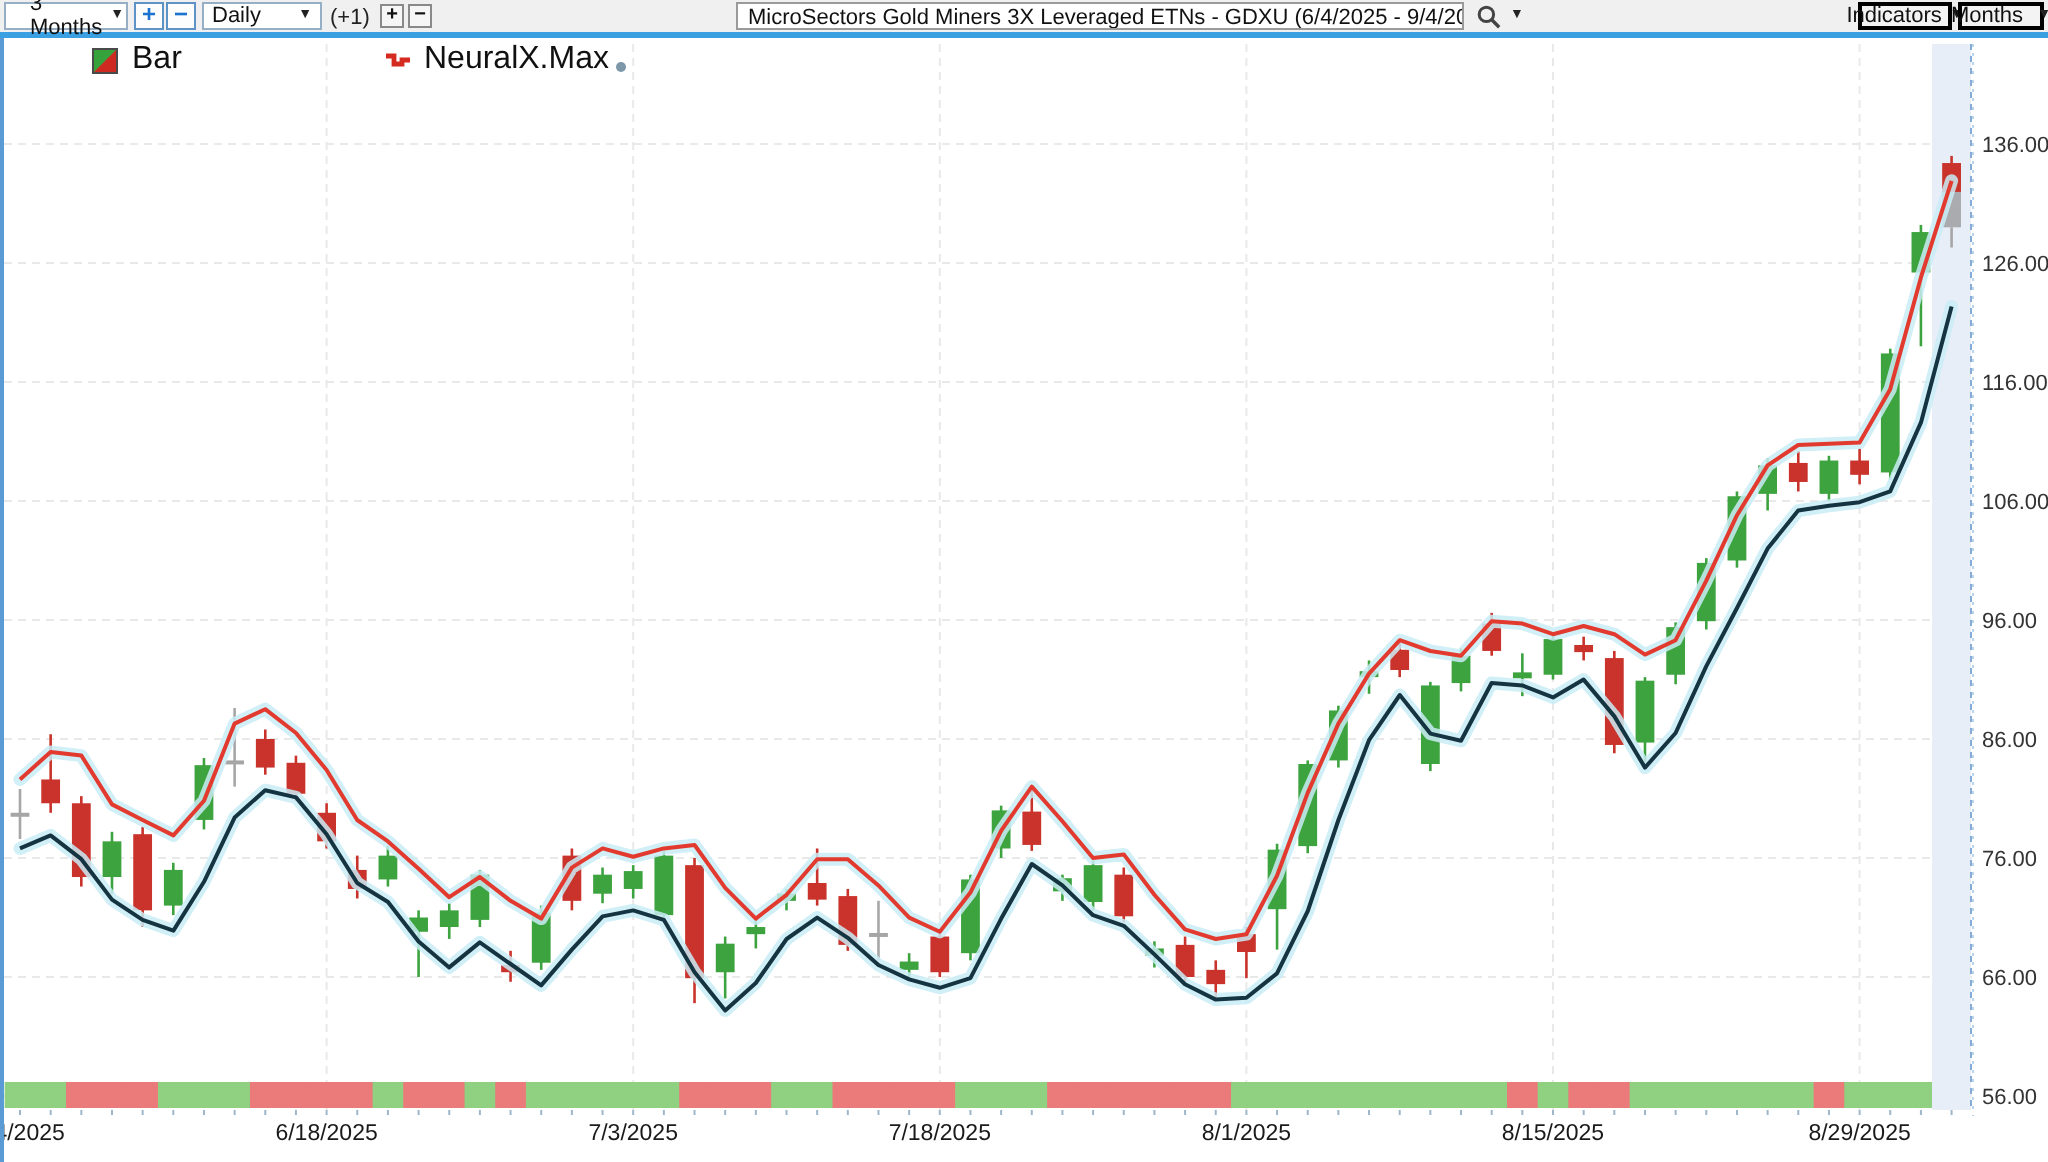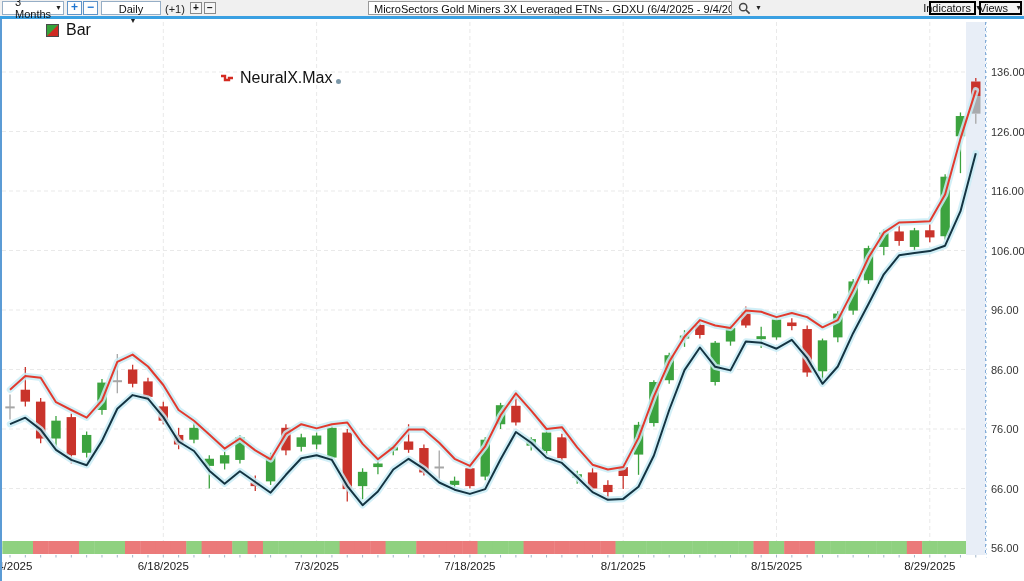--- a/index.html
+++ b/index.html
@@ -477,21 +477,21 @@
     </g>
   </svg>
 
 <div class="toolbar">
   <div class="tb select" style="left:2px;width:62px;padding-left:12px;">
     <span>3 Months</span>
     <span class="arrow">▼</span>
   </div>
   <div class="tb sqbtn" style="left:67px;">+</div>
   <div class="tb sqbtn" style="left:83px;">−</div>
-  <div class="tb select" style="left:101px;width:60px;flex-direction:column;">
+  <div class="tb select" style="left:101px;width:60px;">
     <span>Daily</span>
     <span class="arrow">▼</span>
   </div>
   <div class="tb plainlabel" style="left:165px;">(+1)</div>
   <div class="tb smbtn" style="left:190px;">+</div>
   <div class="tb smbtn" style="left:204px;">−</div>
 
   <div class="tb search-box" style="left:368px;width:364px;">MicroSectors Gold Miners 3X Leveraged ETNs - GDXU (6/4/2025 - 9/4/2025)</div>
   <div class="tb magwrap" style="left:738px;">
     <svg width="13" height="13" viewBox="0 0 13 13">
@@ -499,30 +499,30 @@
       <line x1="8" y1="8" x2="11.6" y2="11.6" stroke="#444" stroke-width="1.7"></line>
     </svg>
     <span class="arrow">▼</span>
   </div>
 
   <div class="tb toolbtn" style="left:929px;width:47px;">
     <span>Indicators</span>
       <span class="arrow">▼</span>
   </div>
   <div class="tb toolbtn" style="left:979px;width:43px;">
-    <span>Views</span>&nbsp;<span class="arrow">▼</span>
+    <span>Months</span>&nbsp;<span class="arrow">▼</span>
   </div>
 </div>
 
 <div class="legend-row">
   <div class="legend-item" style="left:46px;">
     <span class="bar-icon"></span>
     <span>Bar</span>
   </div>
-  <div class="legend-item" style="left:220px;margin-top:48px;">
+  <div class="legend-item" style="left:192px;">
     <svg class="nx-icon" width="14" height="10" viewBox="0 0 14 10">
       <polyline points="1,3 5,3 5,7 9,7 9,5 13,5" fill="none" stroke="#d42a20" stroke-width="2.4"></polyline>
     </svg>
     <span>NeuralX.Max</span>
     <span class="legend-dot"></span>
   </div>
 </div>
 
 <div class="left-border"></div>
 

